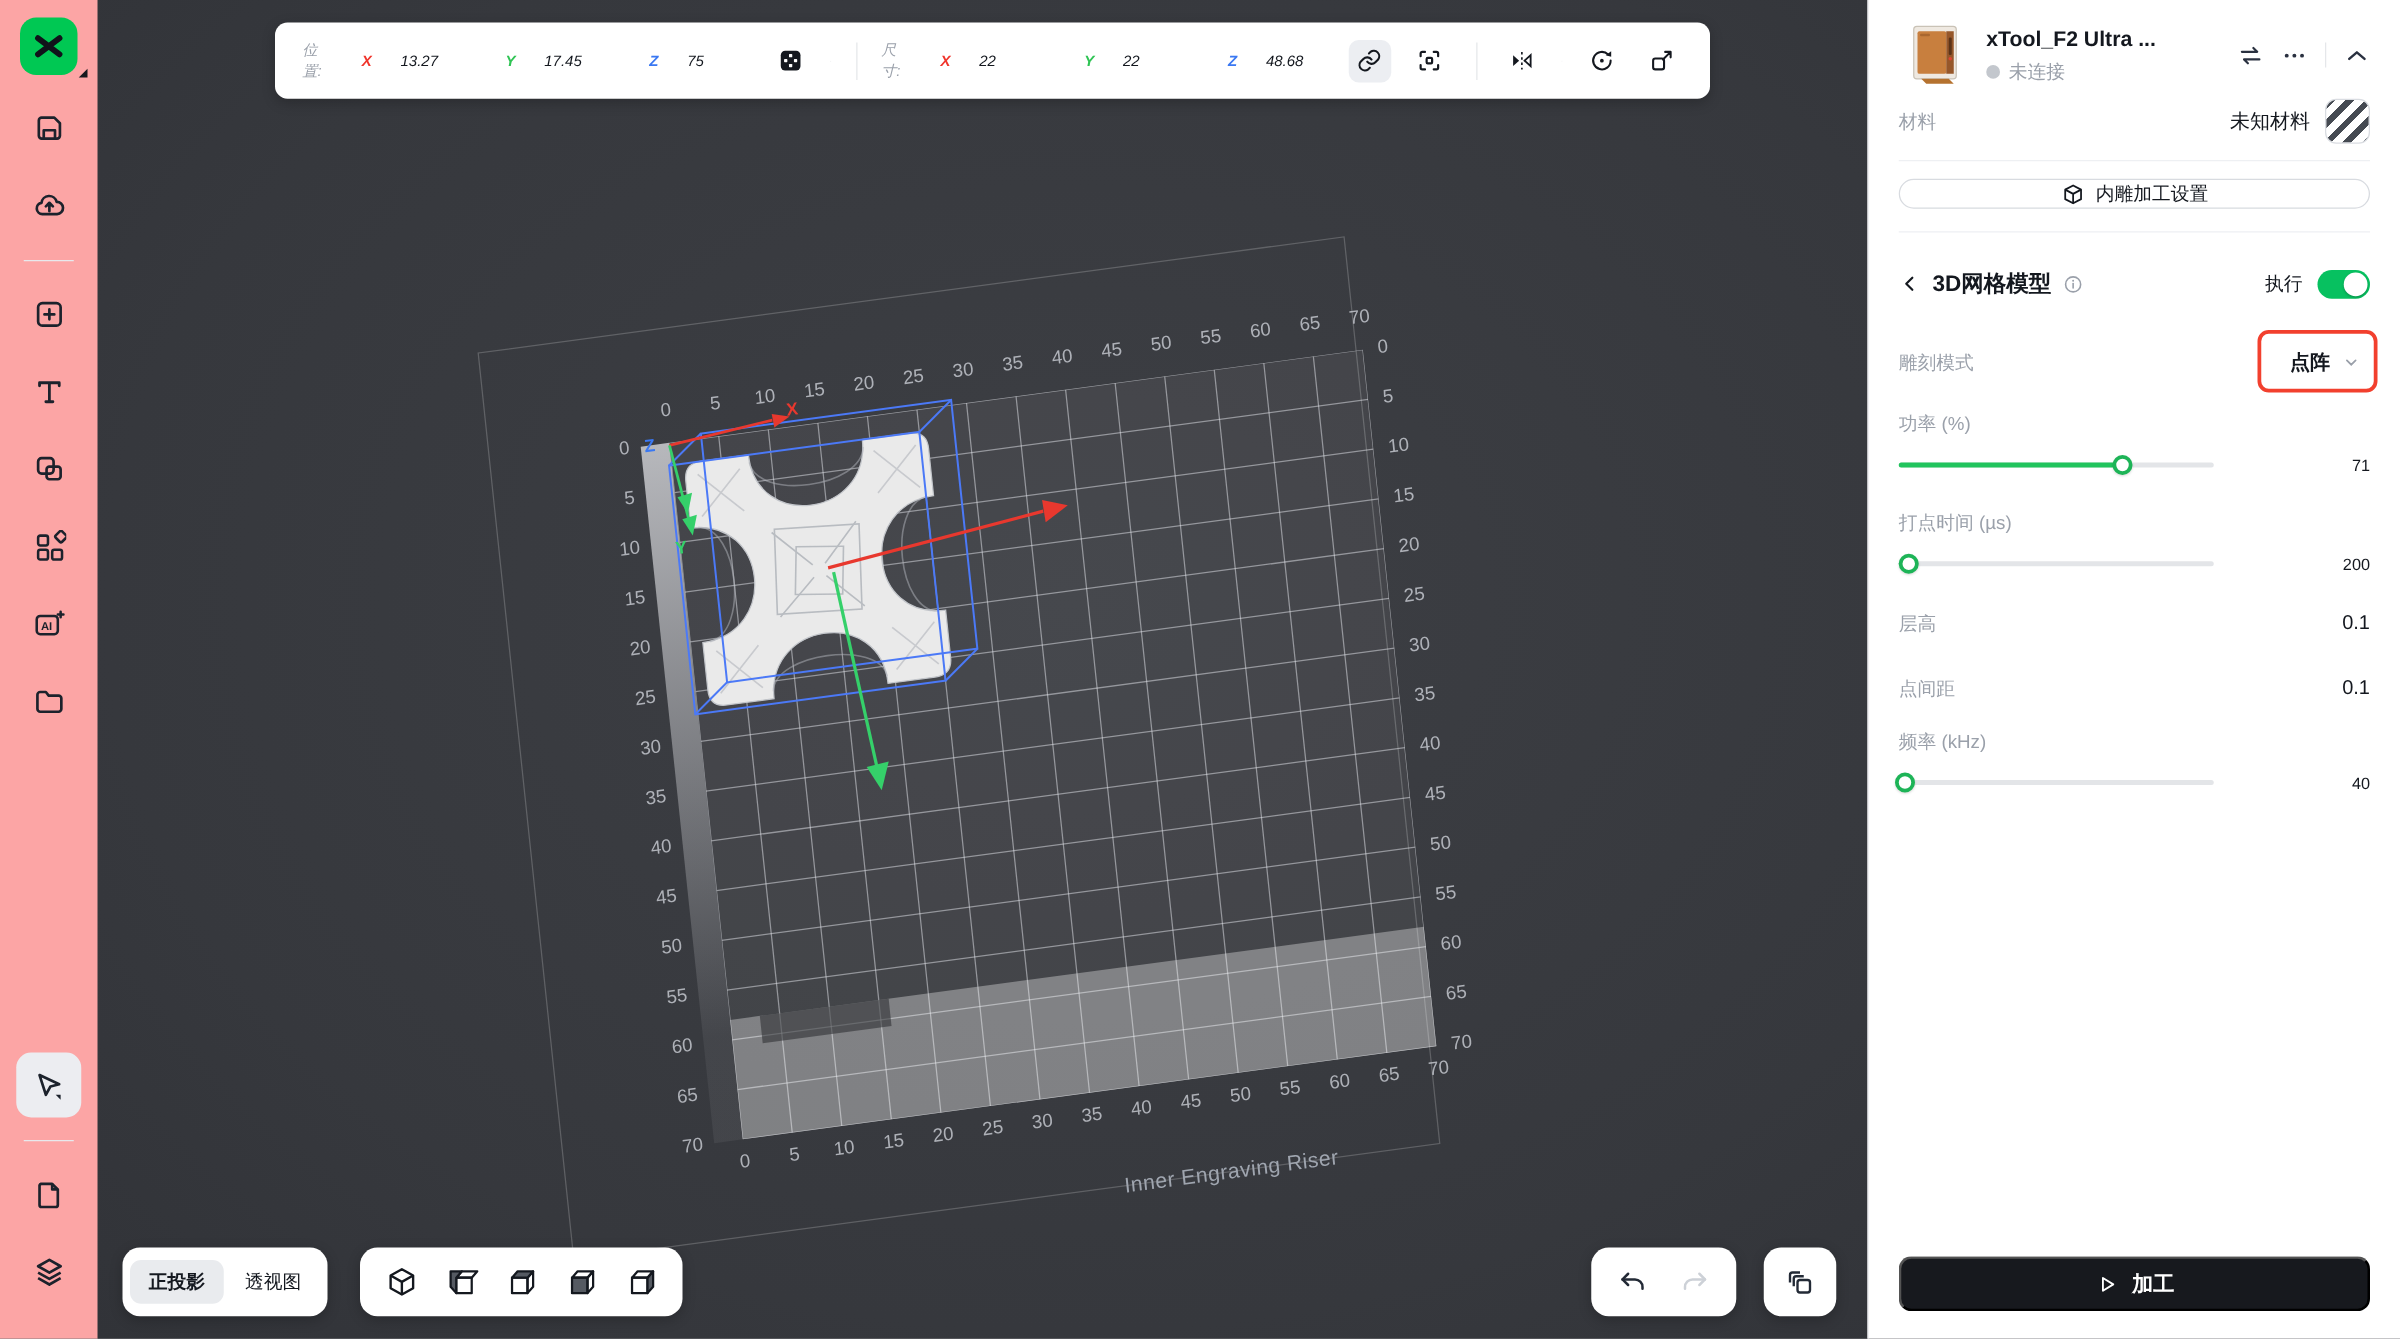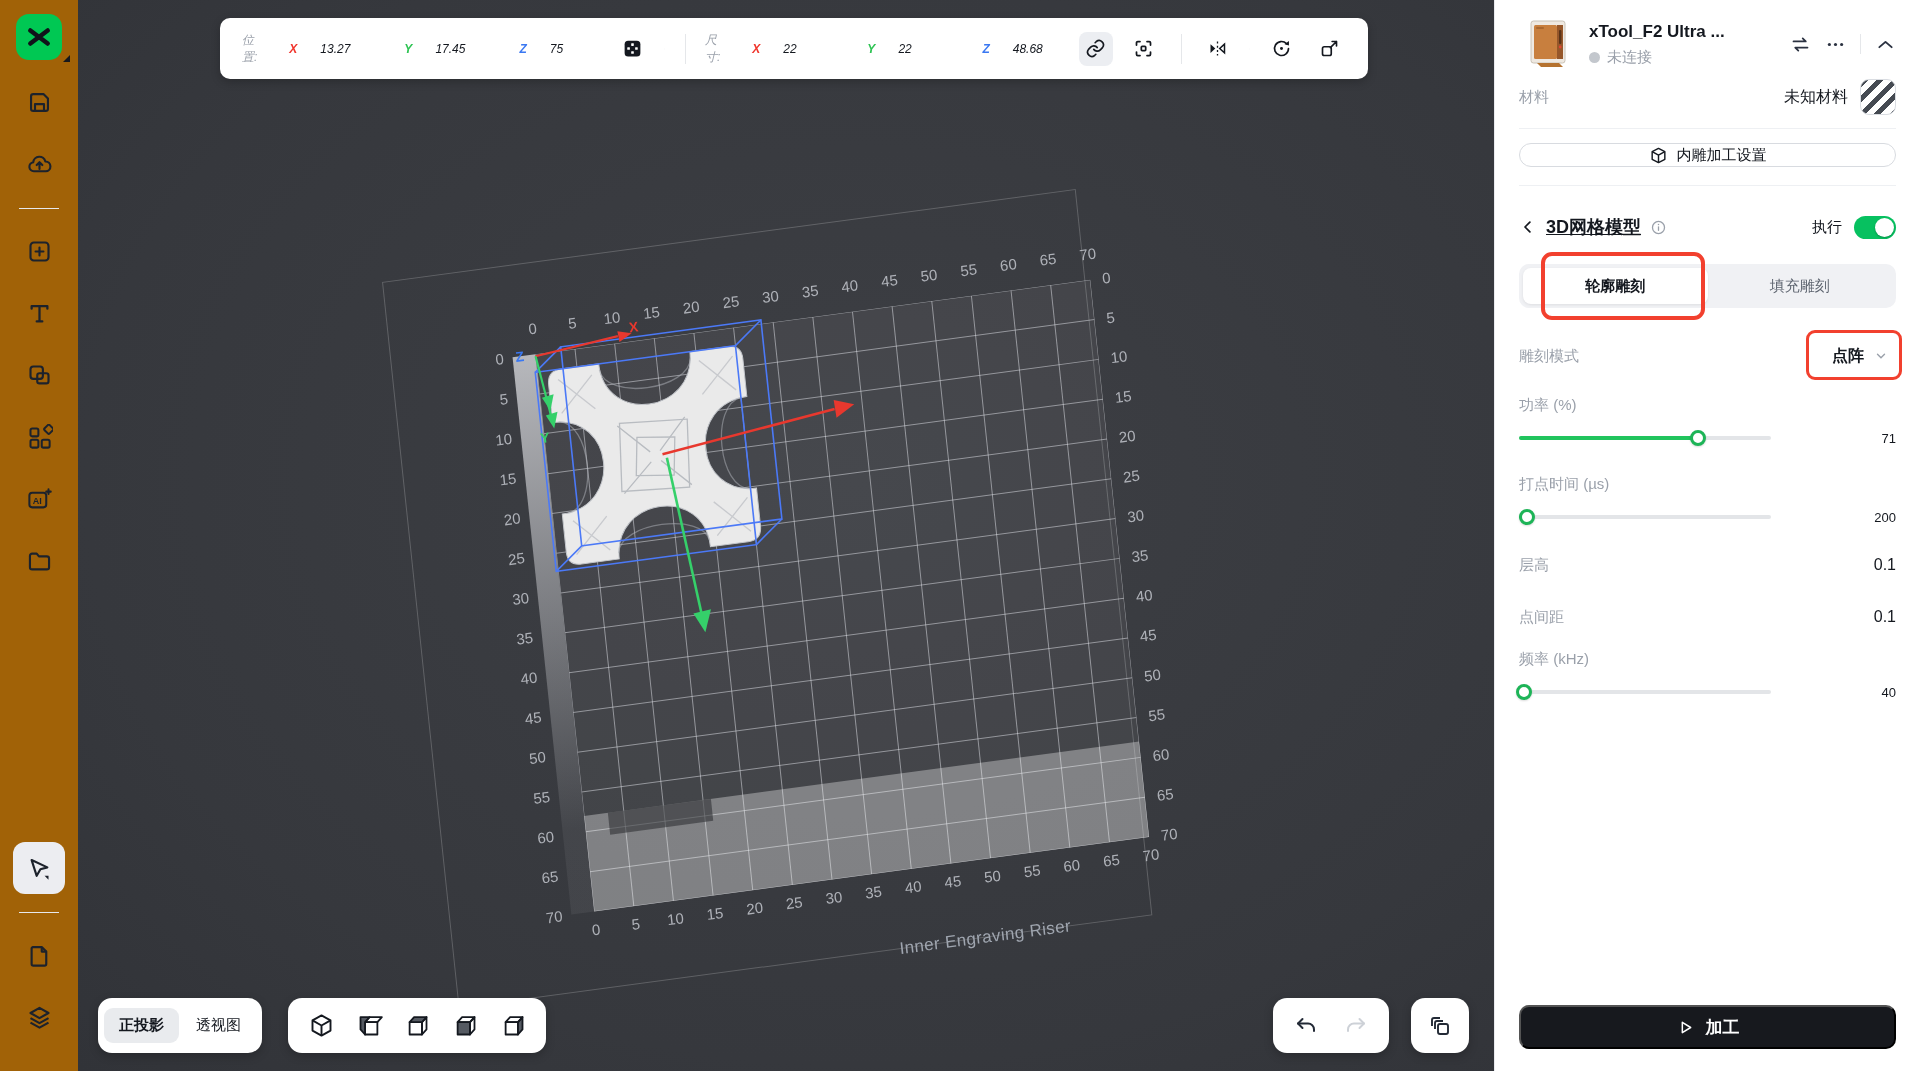--- a/index.html
+++ b/index.html
@@ -2,21 +2,21 @@
 <html><head>
 <meta charset="utf-8">
 <style>
   * { margin:0; padding:0; box-sizing:border-box; }
   html,body { width:1920px; height:1071px; overflow:hidden;
     font-family:"Liberation Sans","DejaVu Sans",sans-serif; }
   .app { position:relative; width:1920px; height:1071px; background:#393b40; }
 
   
   .sidebar { position:absolute; left:0; top:0; width:78px; height:1071px;
-    background:#a16207; display:flex; flex-direction:column; align-items:center;
+    background:#fca5a5; display:flex; flex-direction:column; align-items:center;
     padding:14px 0 18px; z-index:30; }
   .side-item { width:52px; height:52px; display:flex; align-items:center; justify-content:center;
     border-radius:12px; margin-bottom:10px; color:#1c222c; cursor:pointer; position:relative; }
   .side-item svg { width:27px; height:27px; }
   .side-item.active { background:#ecedf1; }
   .side-divider { width:40px; height:1px; background:#e7e9ed; margin:8px 0 16px; }
   .logo { width:46px; height:46px; border-radius:13px; background:#00c853;
     display:flex; align-items:center; justify-content:center; margin-bottom:16px; position:relative; }
   .logo svg { width:26px; height:26px; }
   .logo .caret { position:absolute; right:-8px; bottom:-2px; width:0; height:0;
@@ -109,21 +109,21 @@
     background:repeating-linear-gradient(135deg,#454a52 0 5px,#ffffff 5px 11px);
     border:1px solid #d9dce1; }
   .p-divider { height:1px; background:#eef0f3; margin-top:12px; }
   .settings-btn { margin-top:14px; width:100%; height:24px; border:1px solid #d8dbe0;
     background:#fff; border-radius:19px; display:flex; align-items:center; justify-content:center;
     gap:9px; font-size:15px; color:#14181f; cursor:pointer; }
   .settings-btn svg { width:19px; height:19px; }
 
   .section-hdr { display:flex; align-items:center; margin-top:26px; height:30px; gap:9px; }
   .section-hdr .back svg { width:18px; height:18px; color:#14181f; cursor:pointer; }
-  .section-title { font-size:18px; font-weight:700; color:#14181f;text-decoration:underline; }
+  .section-title { font-size:18px; font-weight:700; color:#14181f; }
   .info-ic svg { width:17px; height:17px; color:#9aa0aa; }
   .exec { margin-left:auto; display:flex; align-items:center; gap:12px; }
   .exec-label { font-size:15px; color:#14181f; }
   .toggle { width:42px; height:23px; border-radius:12px; background:#07c160; position:relative; cursor:pointer; }
   .toggle .knob { position:absolute; right:2px; top:2px; width:19px; height:19px;
     border-radius:50%; background:#fff; box-shadow:0 1px 2px rgba(0,0,0,.25); }
 
   .tabs { position:relative; margin-top:22px; height:44px; background:#f0f1f4;
     border-radius:10px; display:flex; padding:4px; }
   .tab { flex:1; display:flex; align-items:center; justify-content:center;
@@ -622,25 +622,20 @@
         </svg>
       </span>
       <span class="exec">
         <span class="exec-label">执行</span>
         <span class="toggle">
             <span class="knob"></span>
           </span>
       </span>
     </div>
 
-    <div class="tabs">
-      <span class="tab active">轮廓雕刻</span>
-      <span class="tab">填充雕刻</span>
-      <span class="anno anno-tabs"></span>
-    </div>
 
 
 
     <div class="emode-row">
       <span class="kv-label">雕刻模式</span>
       <span class="emode-value">
         <span>点阵</span>
         <svg width="14" height="14" viewBox="0 0 24 24" fill="none" stroke="#9aa0aa" stroke-width="2.4" stroke-linecap="round">
             <path d="M6 9l6 6 6-6"></path>
           </svg>

